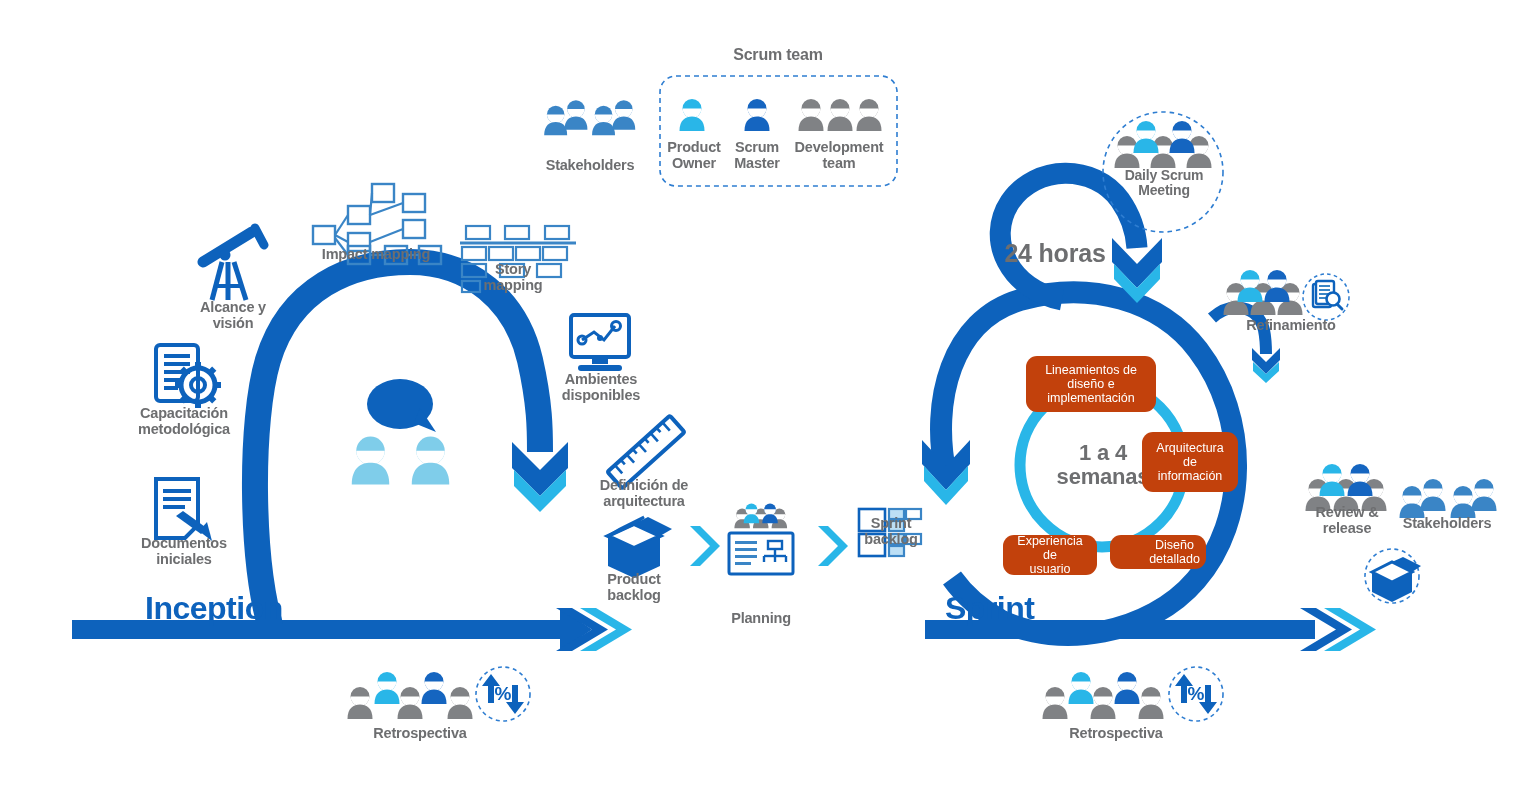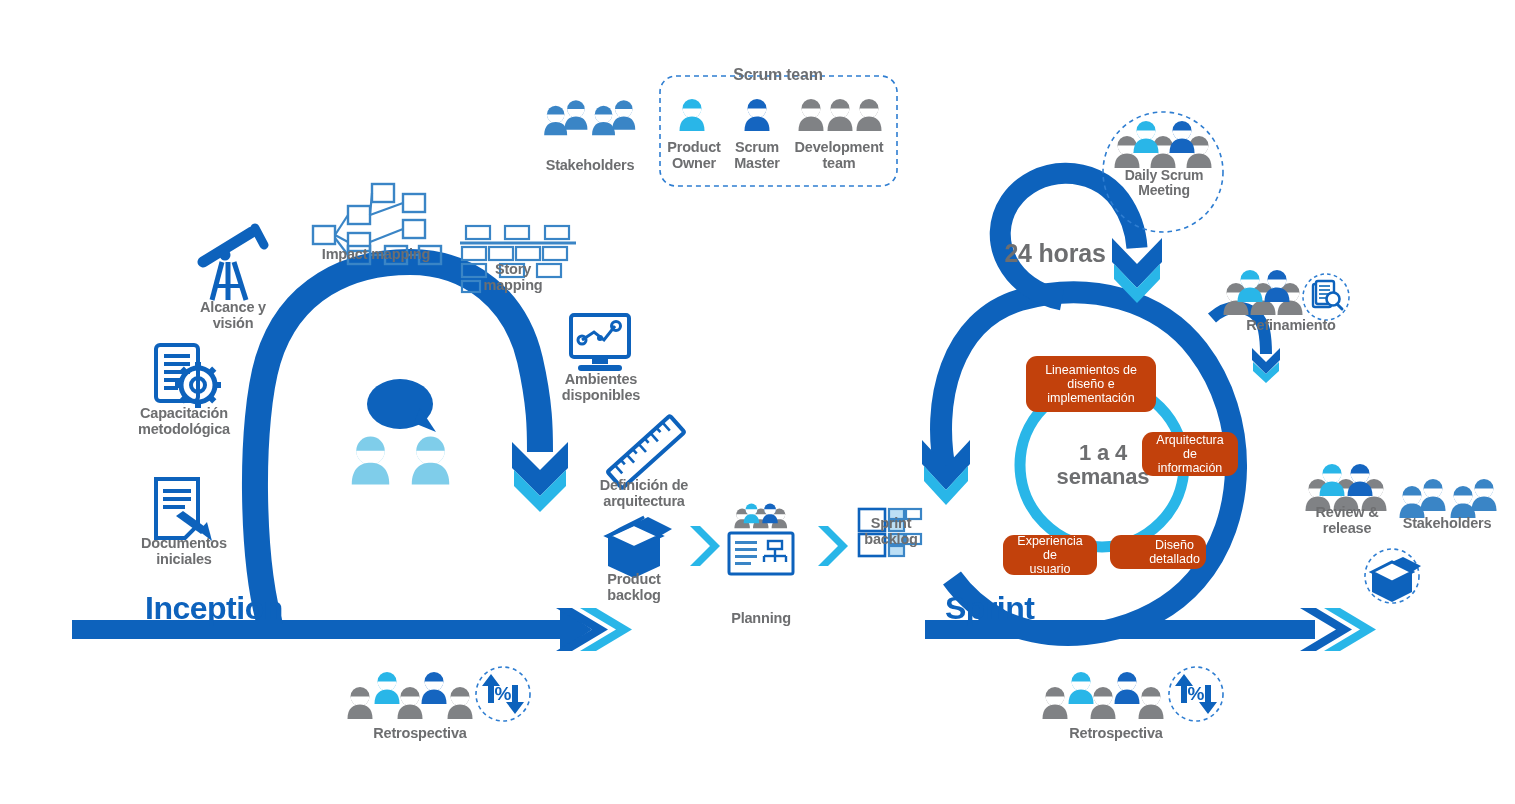--- a/index.html
+++ b/index.html
@@ -389,21 +389,21 @@
     <g>
       <ellipse cx="400" cy="404" rx="33" ry="25" fill="#0d62bc"></ellipse>
       <path d="M414,423 L436,432 L420,408 Z" fill="#0d62bc"></path>
       <g fill="#7fcdea">
         <use href="#person-mask" x="370" y="465" transform="scale(1.5) translate(-123,-155)"></use>
         <use href="#person-mask" x="430" y="465" transform="scale(1.5) translate(-143,-155)"></use>
       </g>
     </g>
   </svg>
 
-  <div class="lbl md" style="left:678px;top:46px;width:200px;margin-top:20px;">Scrum team</div>
+  <div class="lbl md" style="left:678px;top:46px;width:200px;">Scrum team</div>
   <div class="lbl sm" style="left:645px;top:140px;width:98px;">Product
 Owner</div>
   <div class="lbl sm" style="left:716px;top:140px;width:82px;">Scrum
 Master</div>
   <div class="lbl sm" style="left:783px;top:140px;width:112px;">Development
 team</div>
 
   <div class="lbl sm" style="left:535px;top:158px;width:110px;">Stakeholders</div>
 
   <div class="lbl sm" style="left:178px;top:300px;width:110px;">Alcance y
@@ -436,21 +436,21 @@
   <div class="lbl big" style="left:995px;top:240px;width:120px;font-size:25px;">24 horas</div>
   <div class="lbl sm" style="left:1108px;top:160px;width:112px;font-size:14px;color:#6d6e70;margin-top:8px;">Daily Scrum
 Meeting</div>
 
   <div class="lbl" style="left:1053px;top:441px;width:100px;font-size:22px;color:#6d6e70;">1 a 4
 semanas</div>
 
   <div class="cyclebox" style="left:1026px;top:356px;width:130px;height:56px;">Lineamientos de
 diseño e
 implementación</div>
-  <div class="cyclebox" style="left:1142px;top:432px;width:96px;height:44px;">Arquitectura de
+  <div class="cyclebox" style="left:1142px;top:432px;width:96px;height:60px;">Arquitectura de
 información</div>
   <div class="cyclebox" style="left:1110px;top:535px;width:96px;height:34px;padding-left:40px;">Diseño detallado</div>
   <div class="cyclebox" style="left:1003px;top:535px;width:94px;height:40px;">Experiencia de
 usuario</div>
 
   <div class="lbl sm" style="left:1232px;top:318px;width:118px;">Refinamiento</div>
   <div class="lbl sm" style="left:1297px;top:505px;width:100px;">Review &amp;
 release</div>
   <div class="lbl sm" style="left:1392px;top:516px;width:110px;">Stakeholders</div>
 

